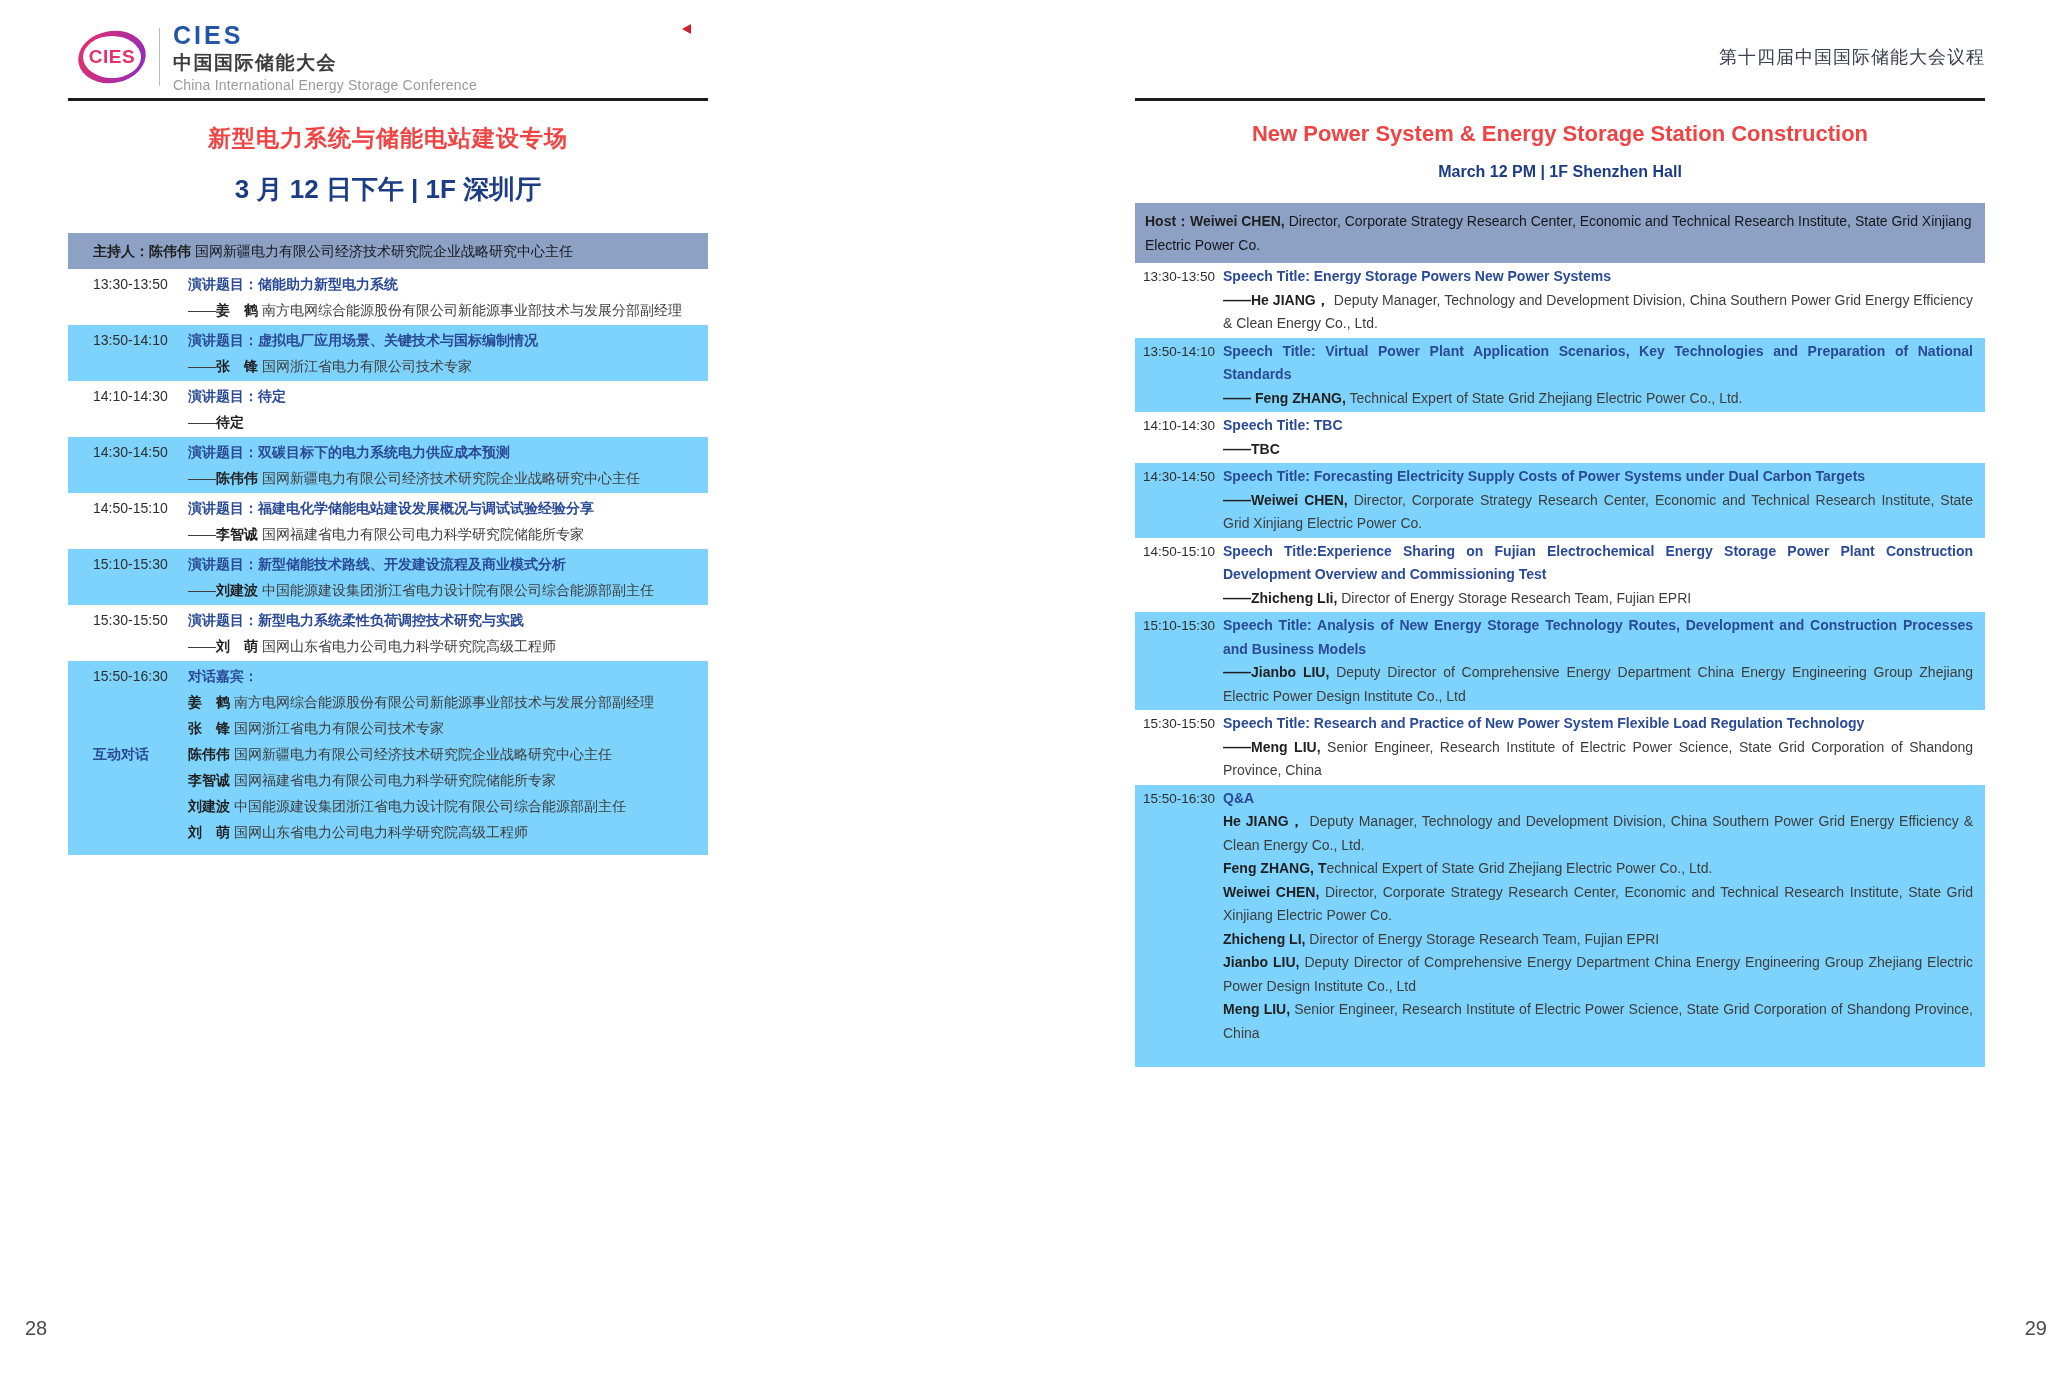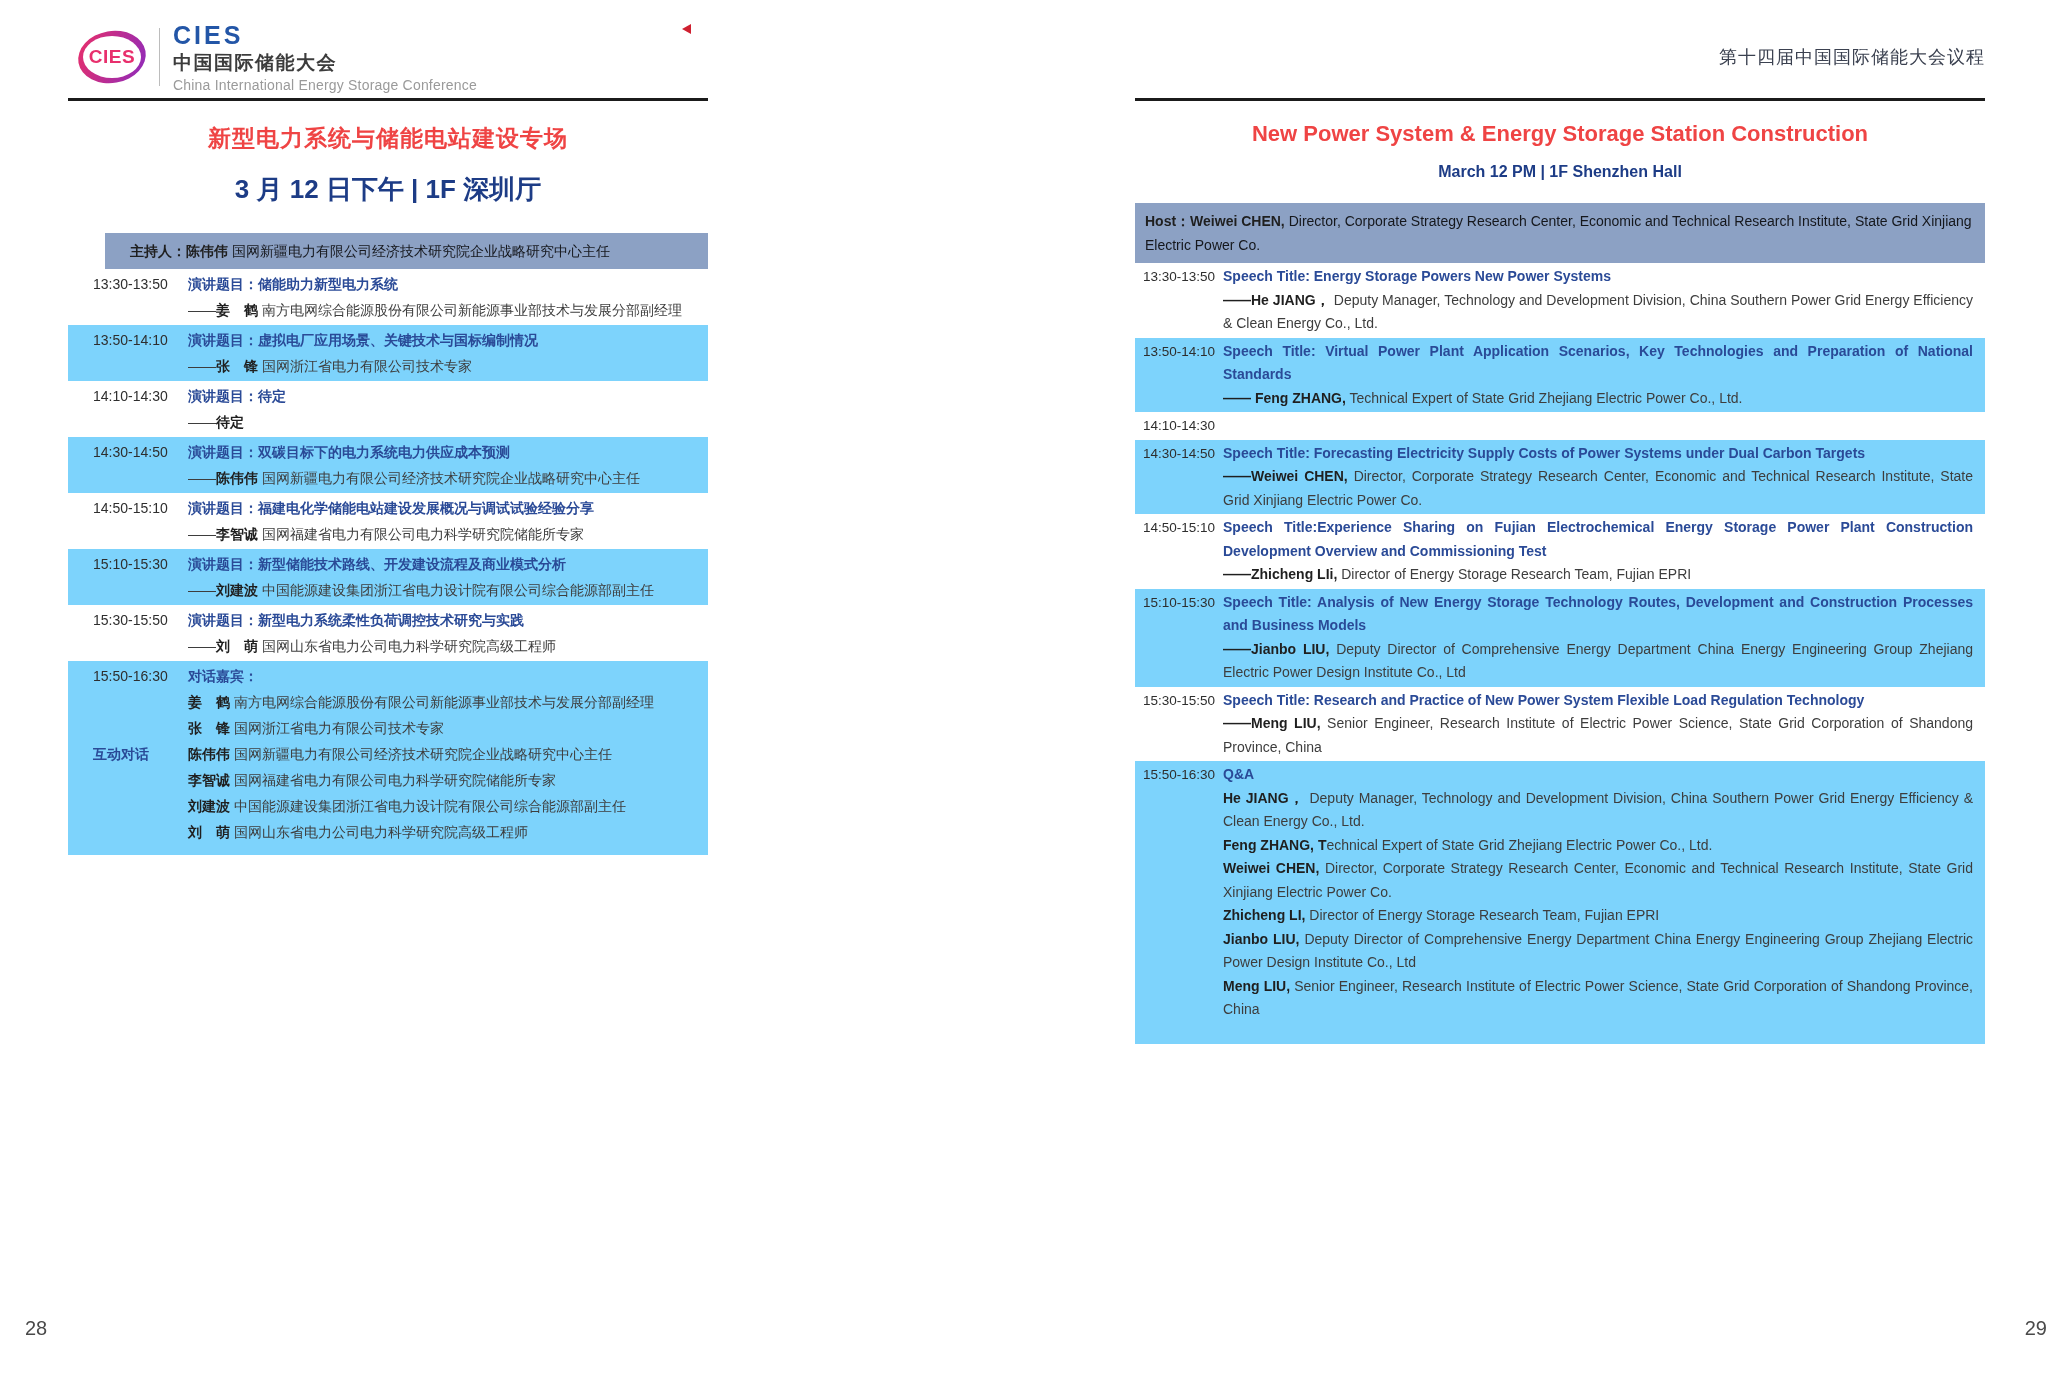--- a/index.html
+++ b/index.html
@@ -40,21 +40,21 @@
   .page-subtitle.en { font-size:16px; margin-top:16px; }
 
   
   .host-bar { background:#8ca1c4; color:#15171c; }
   .shaded   { background:#7dd3fc; }
   .bold     { font-weight:bold; color:#1f1f1f; }
   .blue-bold{ font-weight:bold; color:#2a4a97; }
 
   
   .l-table { margin-top:26px; font-size:14px; }
-  .l-host  { padding:7px 10px 7px 25px; line-height:22px;margin-left:37px; }
+  .l-host  { padding:7px 10px 7px 25px; line-height:22px; }
   .l-row   { display:flex; align-items:flex-start; line-height:26px; padding:2px 0; }
   .l-time  { flex:none; width:95px; padding-left:25px; color:#2e2e2e; }
   .l-content { flex:1; padding-right:6px; }
   .l-title { color:#2a4a97; font-weight:bold; }
   .dialog-pad { padding-bottom:10px; }
   .side-label { margin-top:52px; color:#2a4a97; font-weight:bold; }
 
   
   .r-table { margin-top:22px; font-size:14px; }
   .r-host  { padding:6px 0 6px 10px; line-height:24px; }
@@ -200,20 +200,24 @@
       <div class="r-row shaded">
         <div class="r-time">13:50-14:10</div>
         <div class="r-content">
           <div class="r-title">Speech Title: Virtual Power Plant Application Scenarios, Key Technologies and Preparation of National Standards</div>
           <div class="r-speaker"><span class="bold">—— Feng ZHANG,</span> <span>Technical Expert of State Grid Zhejiang Electric Power Co., Ltd.</span></div>
         </div>
       </div>
 
       <div class="r-row">
         <div class="r-time">14:10-14:30</div>
+        <div class="r-content">
+          <div class="r-title">Speech Title: TBC</div>
+          <div class="r-speaker"><span class="bold">——TBC</span></div>
+        </div>
       </div>
 
       <div class="r-row shaded">
         <div class="r-time">14:30-14:50</div>
         <div class="r-content">
           <div class="r-title">Speech Title: Forecasting Electricity Supply Costs of Power Systems under Dual Carbon Targets</div>
           <div class="r-speaker"><span class="bold">——Weiwei CHEN,</span> <span>Director, Corporate Strategy Research Center, Economic and Technical Research Institute, State Grid Xinjiang Electric Power Co.</span></div>
         </div>
       </div>
 

